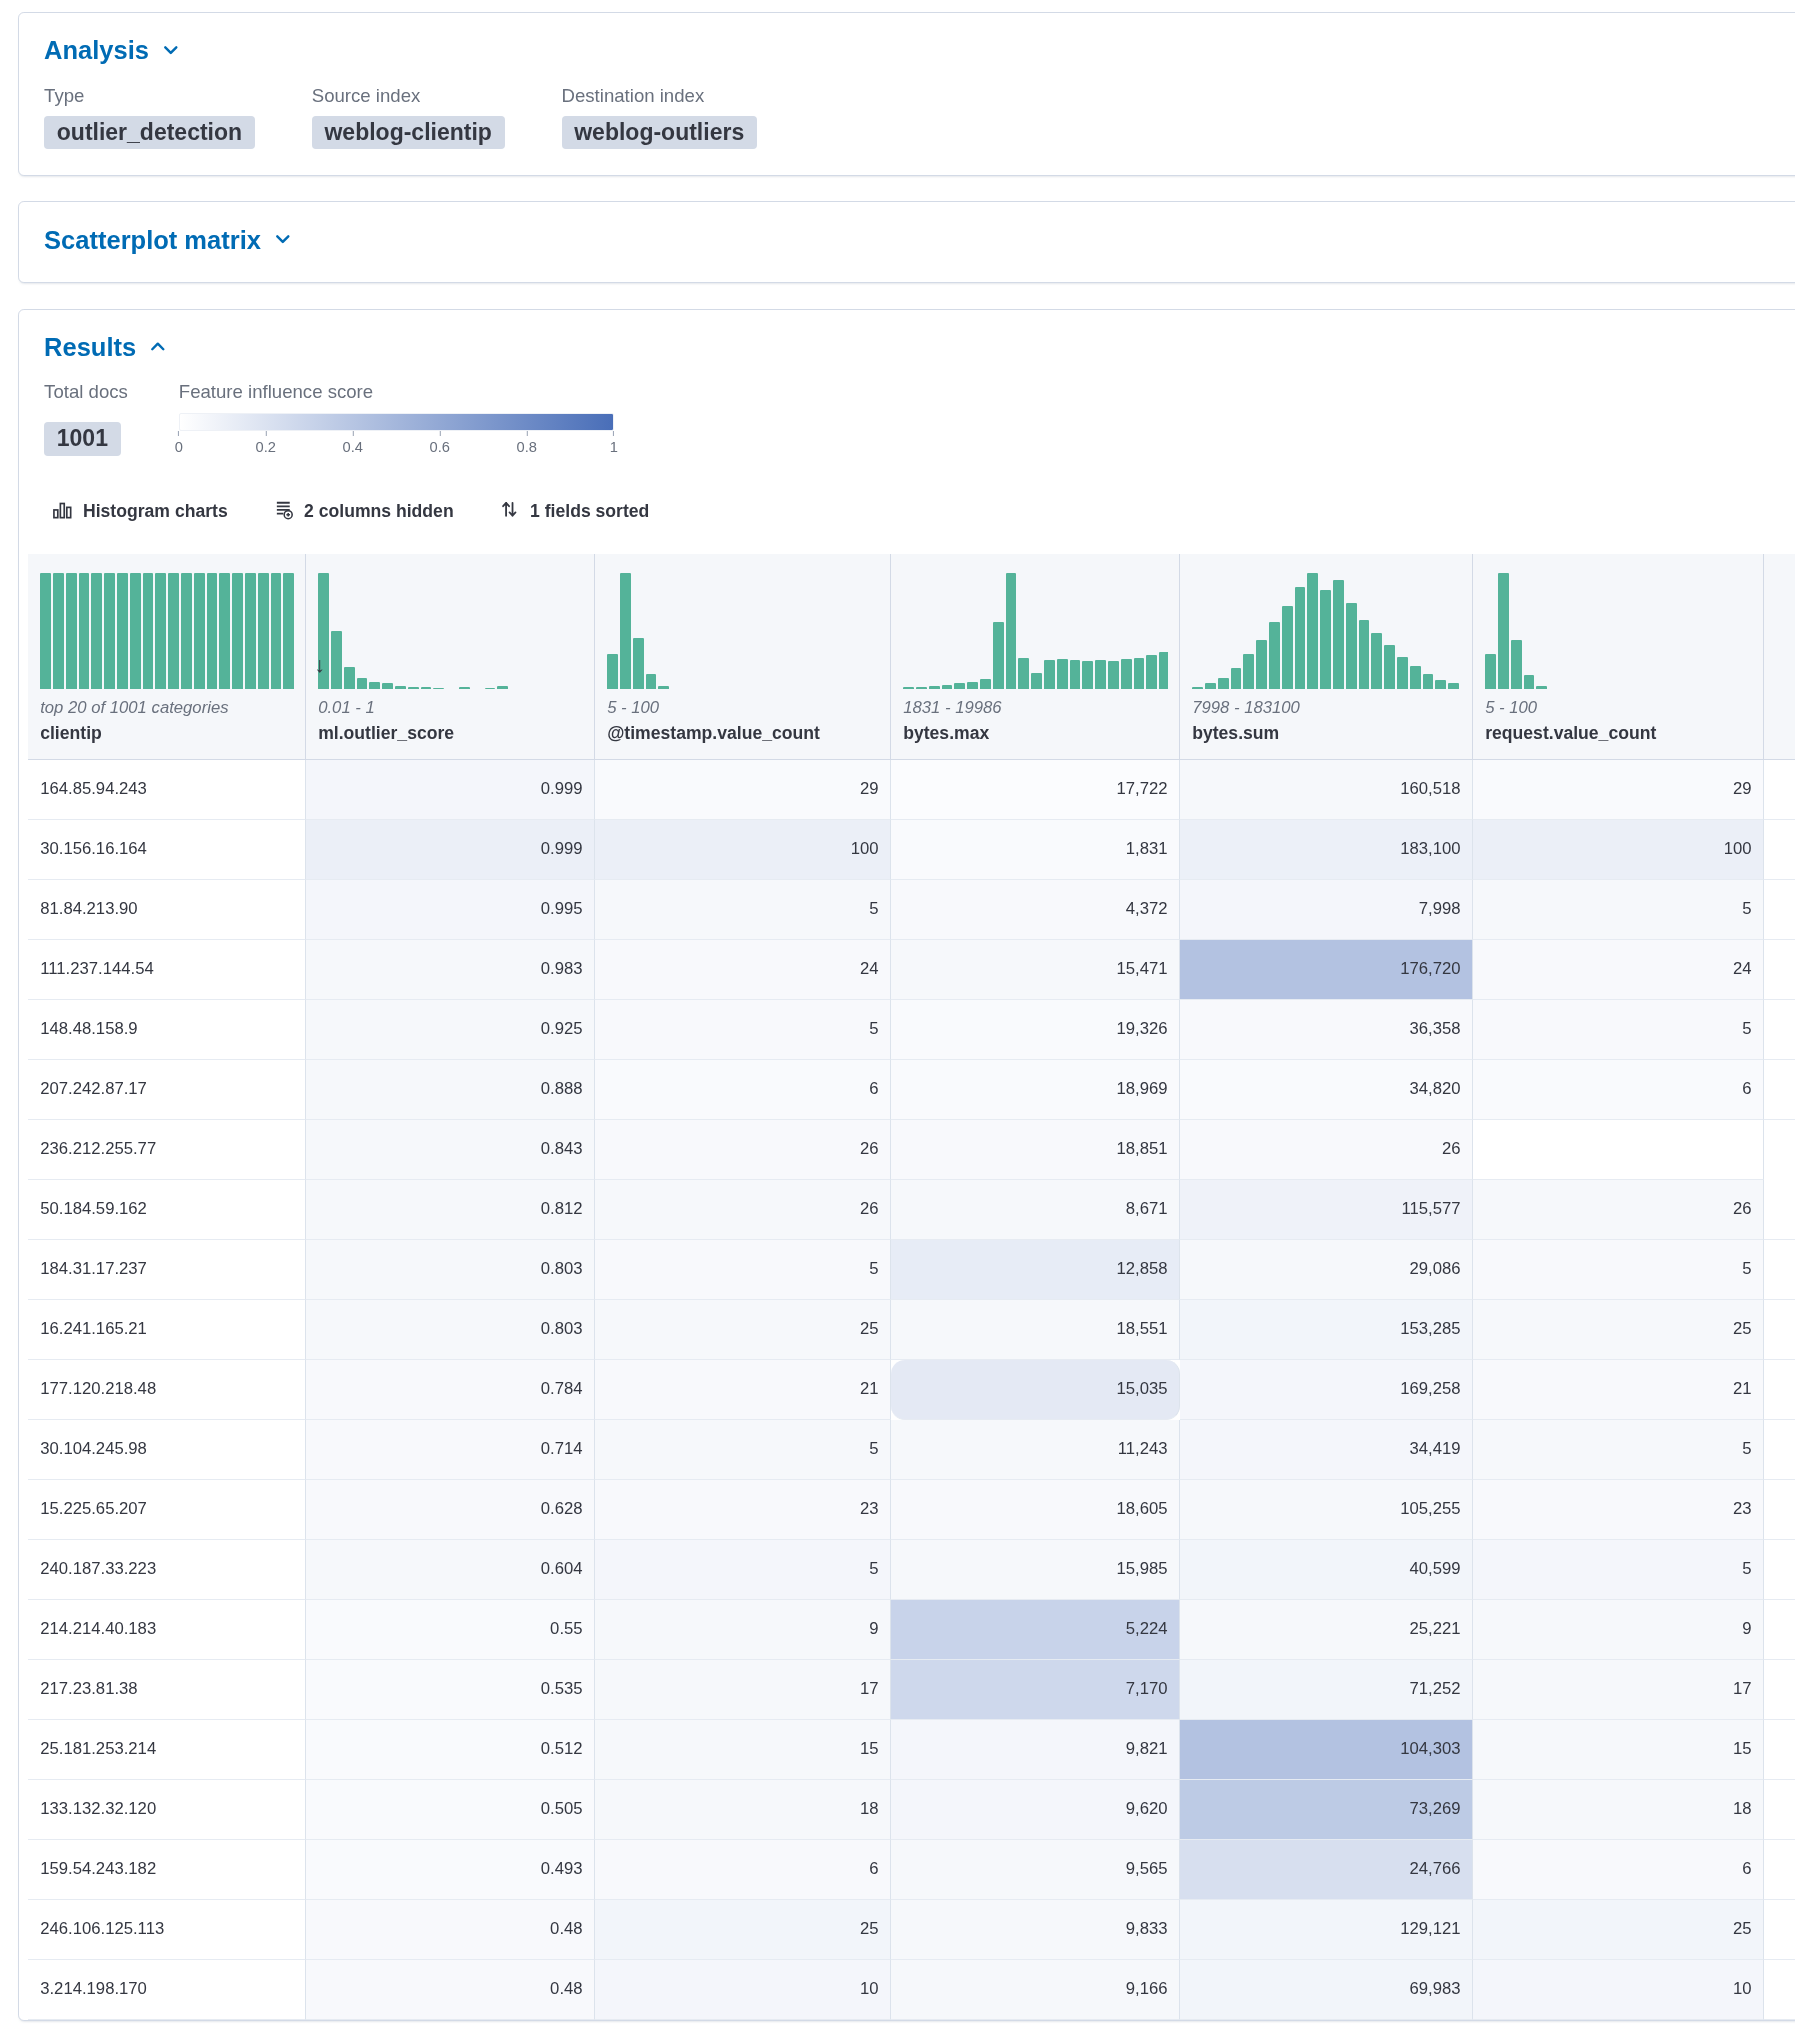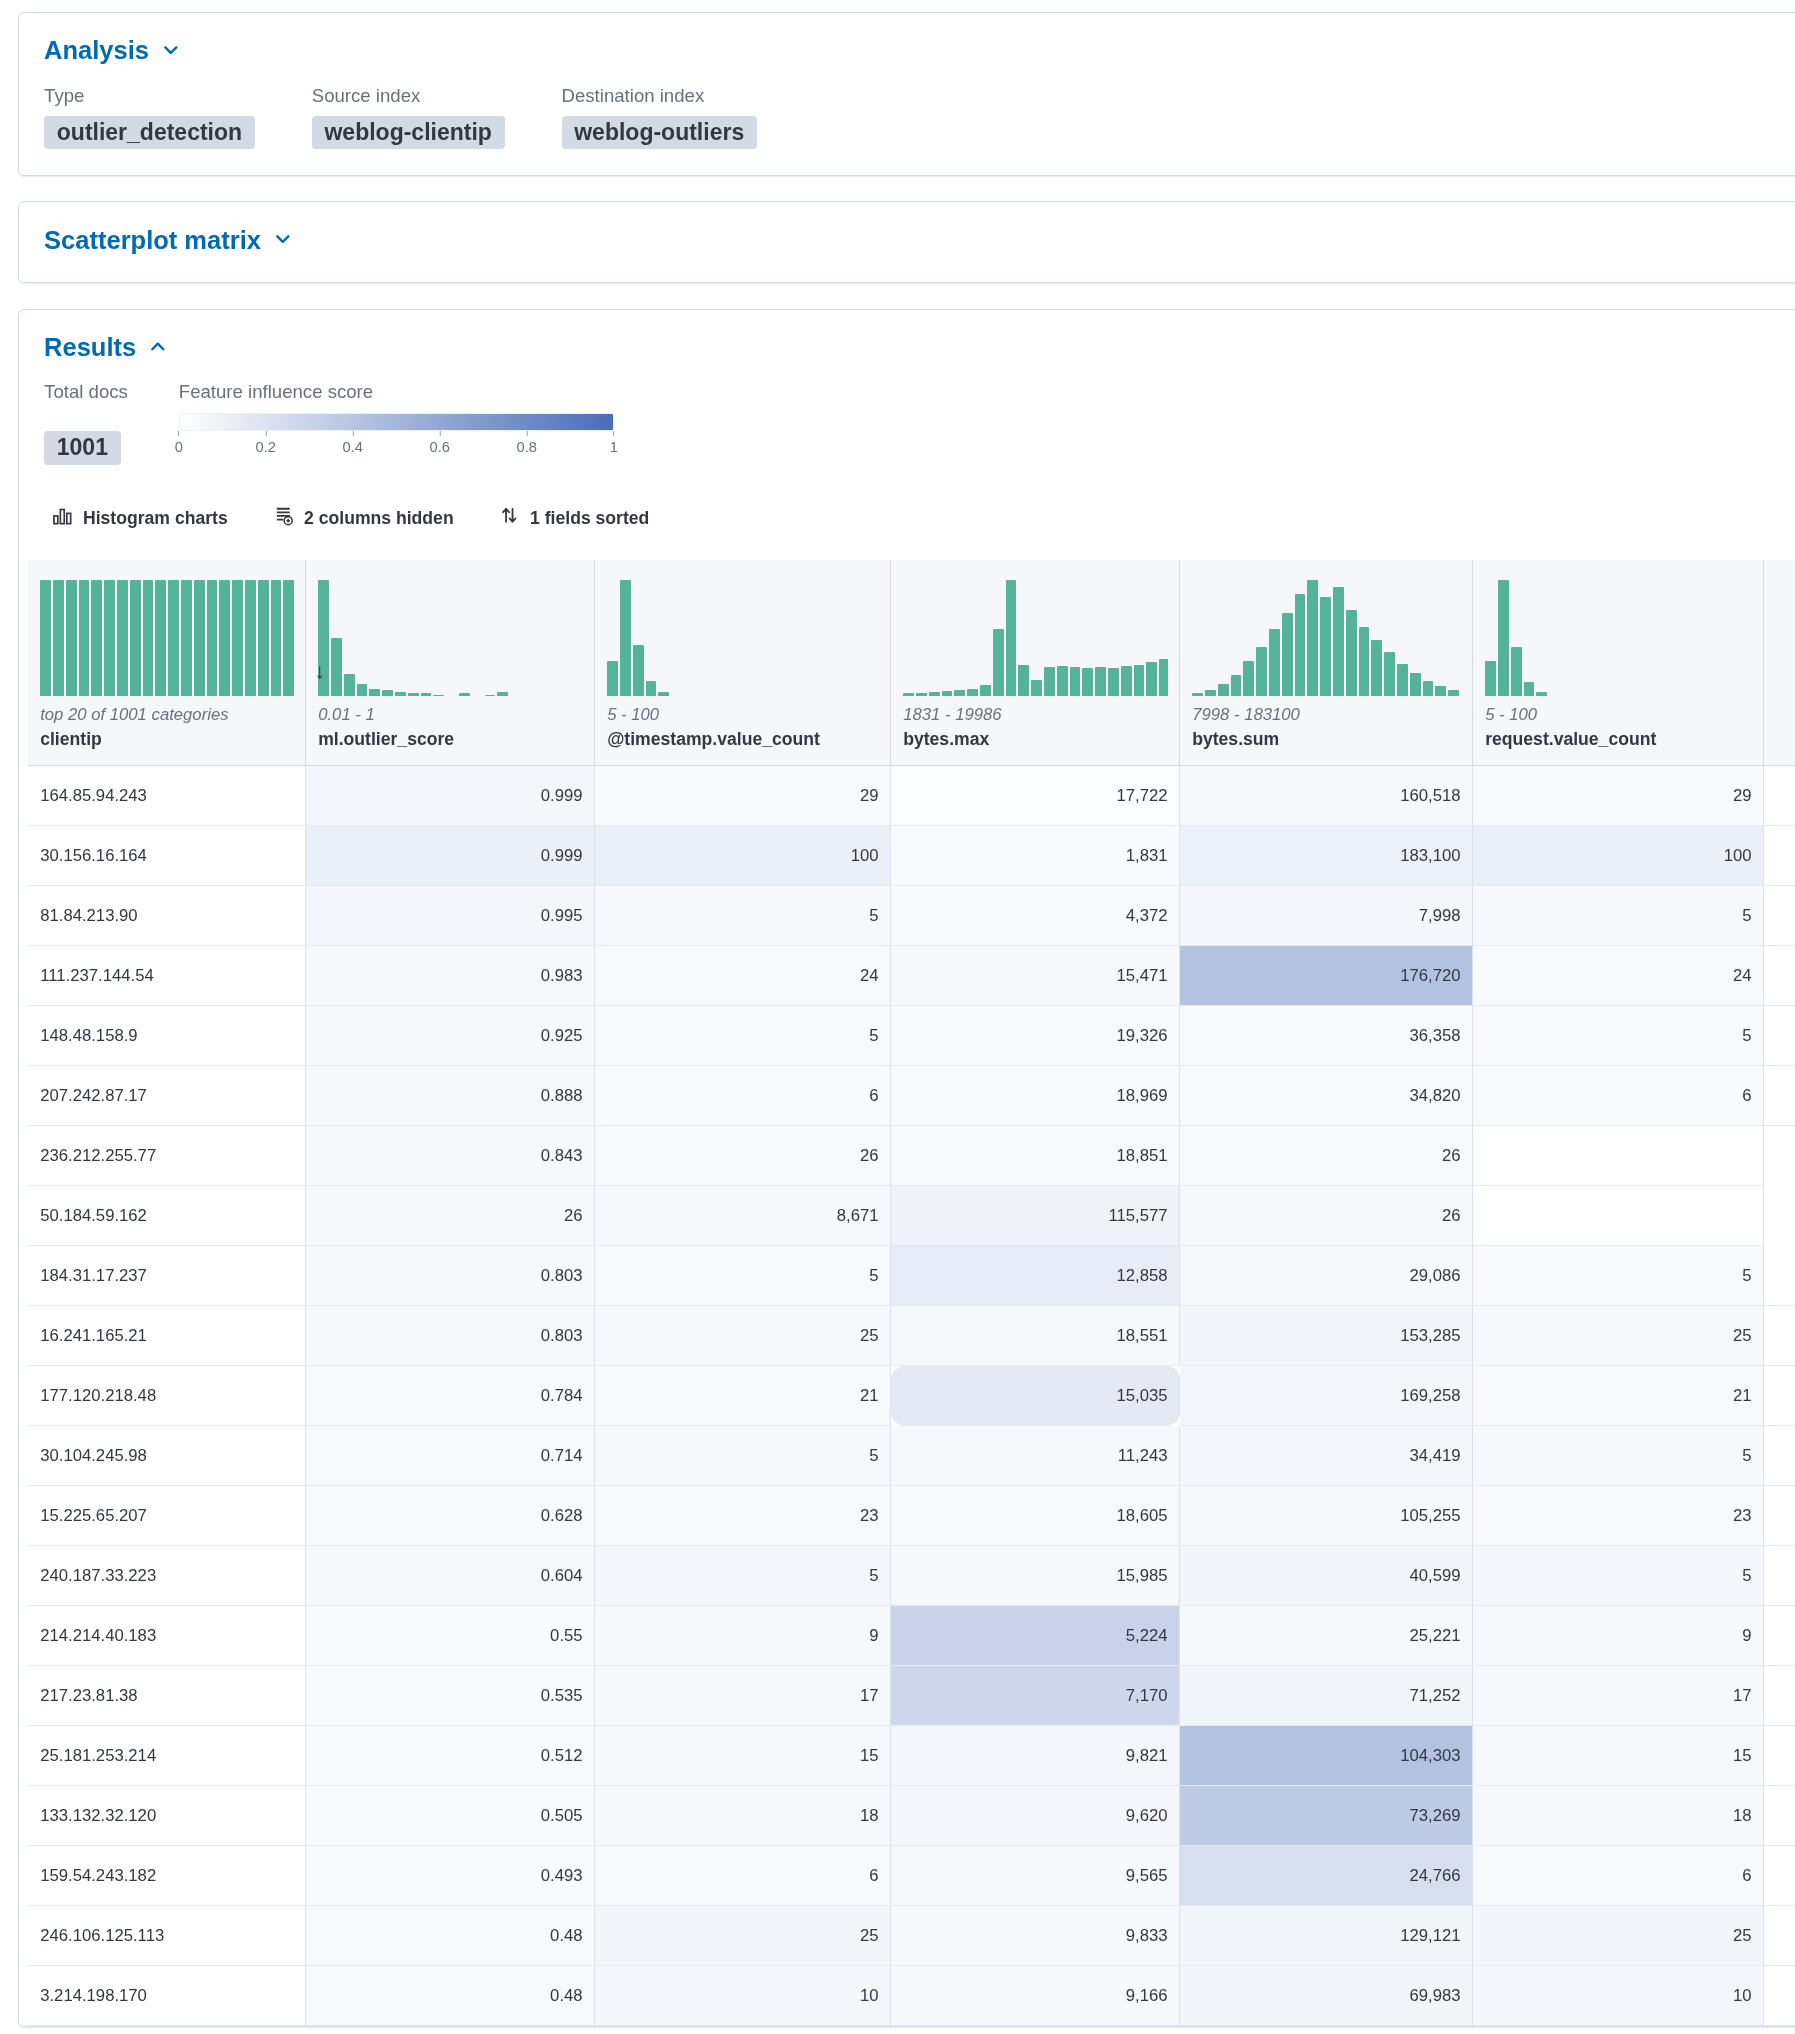--- a/index.html
+++ b/index.html
@@ -30,21 +30,21 @@
   .field-label{font-size:18.6px;color:var(--muted);margin-bottom:8.8px;}
   .badge{
     display:inline-block;background:var(--badge-bg);color:var(--text);
     font-size:23px;font-weight:700;padding:4.9px 12.7px;border-radius:3.9px;line-height:23.5px;
   }
   
   .results{padding:21.6px 0 0 0;}
   .results .panel-title{margin-left:25.5px;}
   .stats-row{display:flex;align-items:flex-start;margin:15.7px 0 0 25.5px;}
   .stat-label{font-size:18.6px;color:var(--muted);line-height:23.5px;}
-  .total-docs .badge{margin-top:28px;}
+  .total-docs .badge{margin-top:19px;}
   .legend{margin-left:51px;}
   .gradient-bar{width:435px;height:17.6px;border-radius:2px;margin-top:9.8px;border:1px solid #eef1f6;}
   .legend-ticks{position:relative;width:435px;height:27.4px;}
   .legend-ticks .tick{position:absolute;top:0;transform:translateX(-50%);display:flex;flex-direction:column;align-items:center;}
   .legend-ticks .tick i{display:block;width:1px;height:4.9px;background:#98a2b3;}
   .legend-ticks .tick span{font-size:14.7px;color:var(--muted);margin-top:2.9px;font-style:normal;}
   .toolbar{display:flex;align-items:center;gap:45px;margin:37px 0 0 33px;height:33px;}
   .tool-btn{display:flex;align-items:center;gap:10.8px;font-size:17.6px;font-weight:600;color:var(--text);cursor:pointer;background:none;border:none;font-family:inherit;padding:0;}
   .tool-btn svg{color:var(--text);}
   
@@ -397,20 +397,21 @@
           <div class="grid-row">
             <div class="cell left">236.212.255.77</div>
             <div class="cell" style="background: rgba(var(--influence-rgb),0.05);">0.843</div>
             <div class="cell" style="background: rgba(var(--influence-rgb),0.04);">26</div>
             <div class="cell" style="background: rgba(var(--influence-rgb),0.04);">18,851</div>
             <div class="cell" style="background: rgba(var(--influence-rgb),0.04);">26</div>
             <div class="cell sliver"></div>
           </div>
           <div class="grid-row">
             <div class="cell left">50.184.59.162</div>
+            <div class="cell" style="background: rgba(var(--influence-rgb),0.05);">0.812</div>
             <div class="cell" style="background: rgba(var(--influence-rgb),0.05);">26</div>
             <div class="cell" style="background: rgba(var(--influence-rgb),0.05);">8,671</div>
             <div class="cell" style="background: rgba(var(--influence-rgb),0.09);">115,577</div>
             <div class="cell" style="background: rgba(var(--influence-rgb),0.05);">26</div>
             <div class="cell sliver"></div>
           </div>
           <div class="grid-row">
             <div class="cell left">184.31.17.237</div>
             <div class="cell" style="background: rgba(var(--influence-rgb),0.05);">0.803</div>
             <div class="cell" style="background: rgba(var(--influence-rgb),0.04);">5</div>

